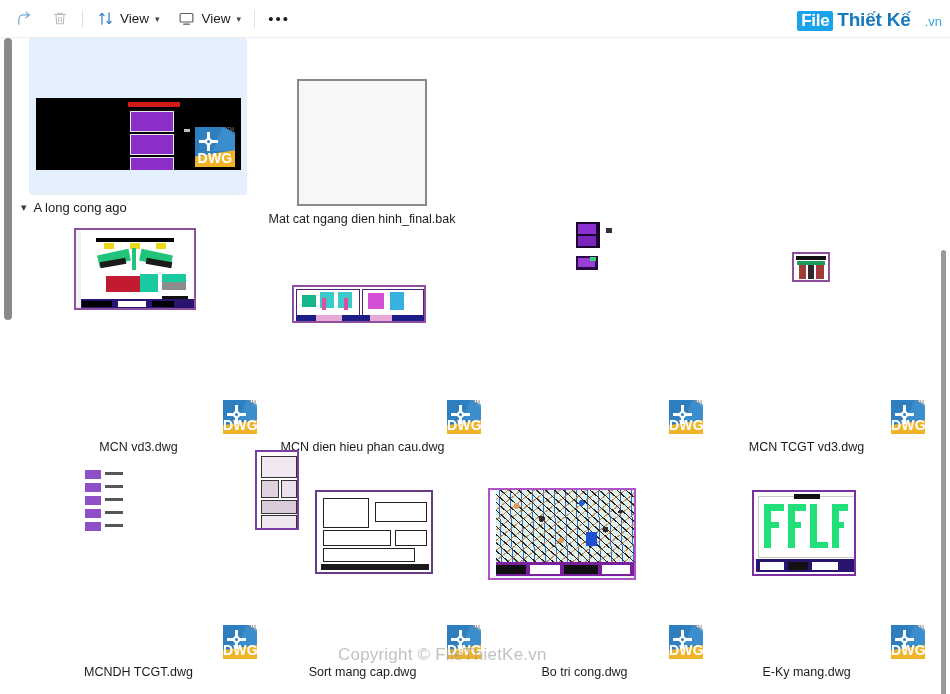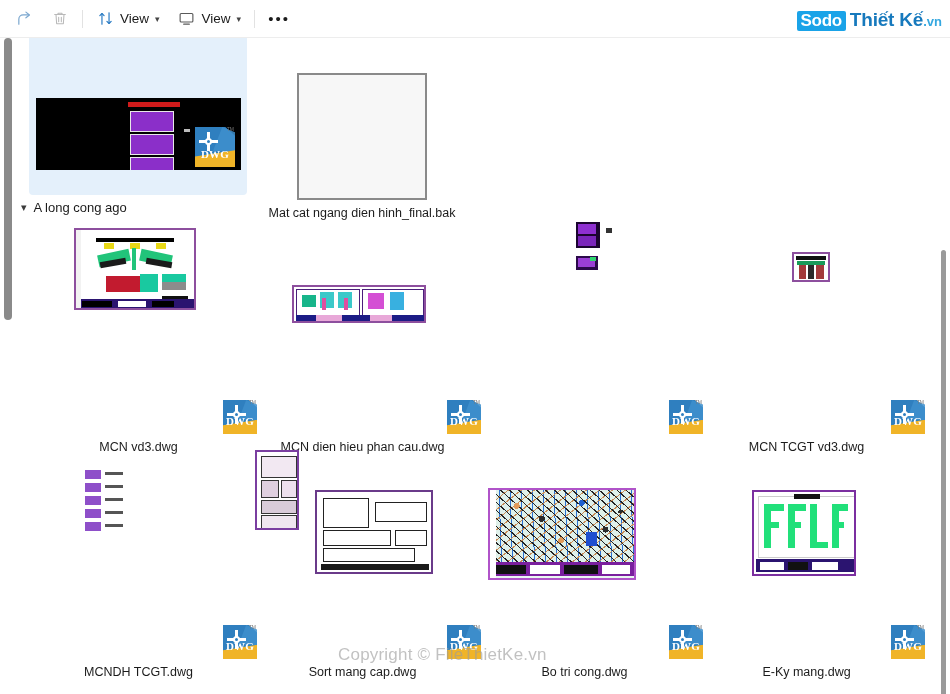--- a/index.html
+++ b/index.html
@@ -35,21 +35,21 @@
   }
   .brand-box{
     background:#1aa3e8;color:#ffffff;font-weight:bold;font-size:17px;
     padding:1px 4px 2px 4px;border-radius:2px;letter-spacing:-0.3px;
     font-family:"Liberation Sans",sans-serif;line-height:1;
   }
   .brand-txt{
     color:#1679bd;font-weight:bold;font-size:19px;margin-left:4px;letter-spacing:-0.2px;
     line-height:1;
   }
-  .brand-vn{color:#35a8e0;font-weight:bold;font-size:13px;margin-left:0;line-height:1;}
+  .brand-vn{color:#35a8e0;font-weight:normal;font-size:13px;margin-left:14px;line-height:1;}
 
   
   .scroll-left{
     position:absolute;left:4px;top:38px;width:8px;height:282px;
     background:#8a8a8a;border-radius:4px;
   }
   .scroll-right-track{
     position:absolute;right:0;top:38px;width:14px;height:656px;background:#ffffff;
   }
   .scroll-right-thumb{
@@ -97,23 +97,23 @@
   .dwg .cross:before{left:5px;top:-3px;width:3px;height:19px;}
   .dwg .cross:after{left:-3px;top:5px;width:19px;height:3px;}
   .dwg .dot{
     position:absolute;left:10px;top:11px;width:7px;height:7px;border-radius:50%;
     background:#2f7fbf;border:2px solid #ffffff;box-sizing:border-box;
   }
   .dwg .tm{
     position:absolute;right:1px;top:0px;color:#777;font-size:5px;line-height:5px;
   }
   .dwg .txt{
-    position:absolute;left:0;bottom:7px;width:100%;text-align:center;
-    color:#ffffff;font-size:11px;font-weight:bold;letter-spacing:.2px;
-    font-family:Liberation Serif, serif;
+    position:absolute;left:0;bottom:1px;width:100%;text-align:center;
+    color:#ffffff;font-size:14px;font-weight:bold;letter-spacing:.2px;
+    font-family:Liberation Sans, sans-serif;
   }
 
   
   .group{position:absolute;display:flex;align-items:center;gap:7px;}
   .group .gchev{font-size:11px;color:#3b3b3b;line-height:1;}
   .group .glabel{font-size:13px;color:#1b1b1b;}
 
   
   .watermark{
     position:absolute;left:338px;top:645px;
@@ -182,21 +182,21 @@
 
   <div class="tb-sep"></div>
 
   <div class="tb-btn" style="letter-spacing:2px;font-size:15px;">
     <span>•••</span>
   </div>
 </div>
 <div class="toolbar-underline"></div>
 
 <div class="brand">
-  <span class="brand-box">Sodo</span>
+  <span class="brand-box">File</span>
   <span class="brand-txt">Thiết Kế</span>
   <span class="brand-vn">.vn</span>
 </div>
 
 <div class="scroll-left"></div>
 <div class="scroll-right-track">
   <div class="scroll-right-thumb"></div>
 </div>
 
 <div class="files">
@@ -217,21 +217,21 @@
           <span class="shade"></span>
           <span class="lower"></span>
         <span class="cross"></span>
           <span class="dot"></span>
         <span class="tm">TM</span>
         <span class="txt">DWG</span>
       </span>
     </div>
   </div>
 
-  <div class="cell" style="left:267px;top:35px;width:190px;align-items:center;">
+  <div class="cell" style="left:267px;top:41px;width:190px;align-items:center;">
     <div class="thumbwrap">
       <div class="tn plain" style="width:130px;height:127px;"></div>
     </div>
     <div class="label">Mat cat ngang dien hinh_final.bak</div>
   </div>
 
   <div class="group" style="left:21px;top:162px;">
     <span class="gchev">▾</span>
     <span class="glabel">A long cong ago</span>
   </div>

